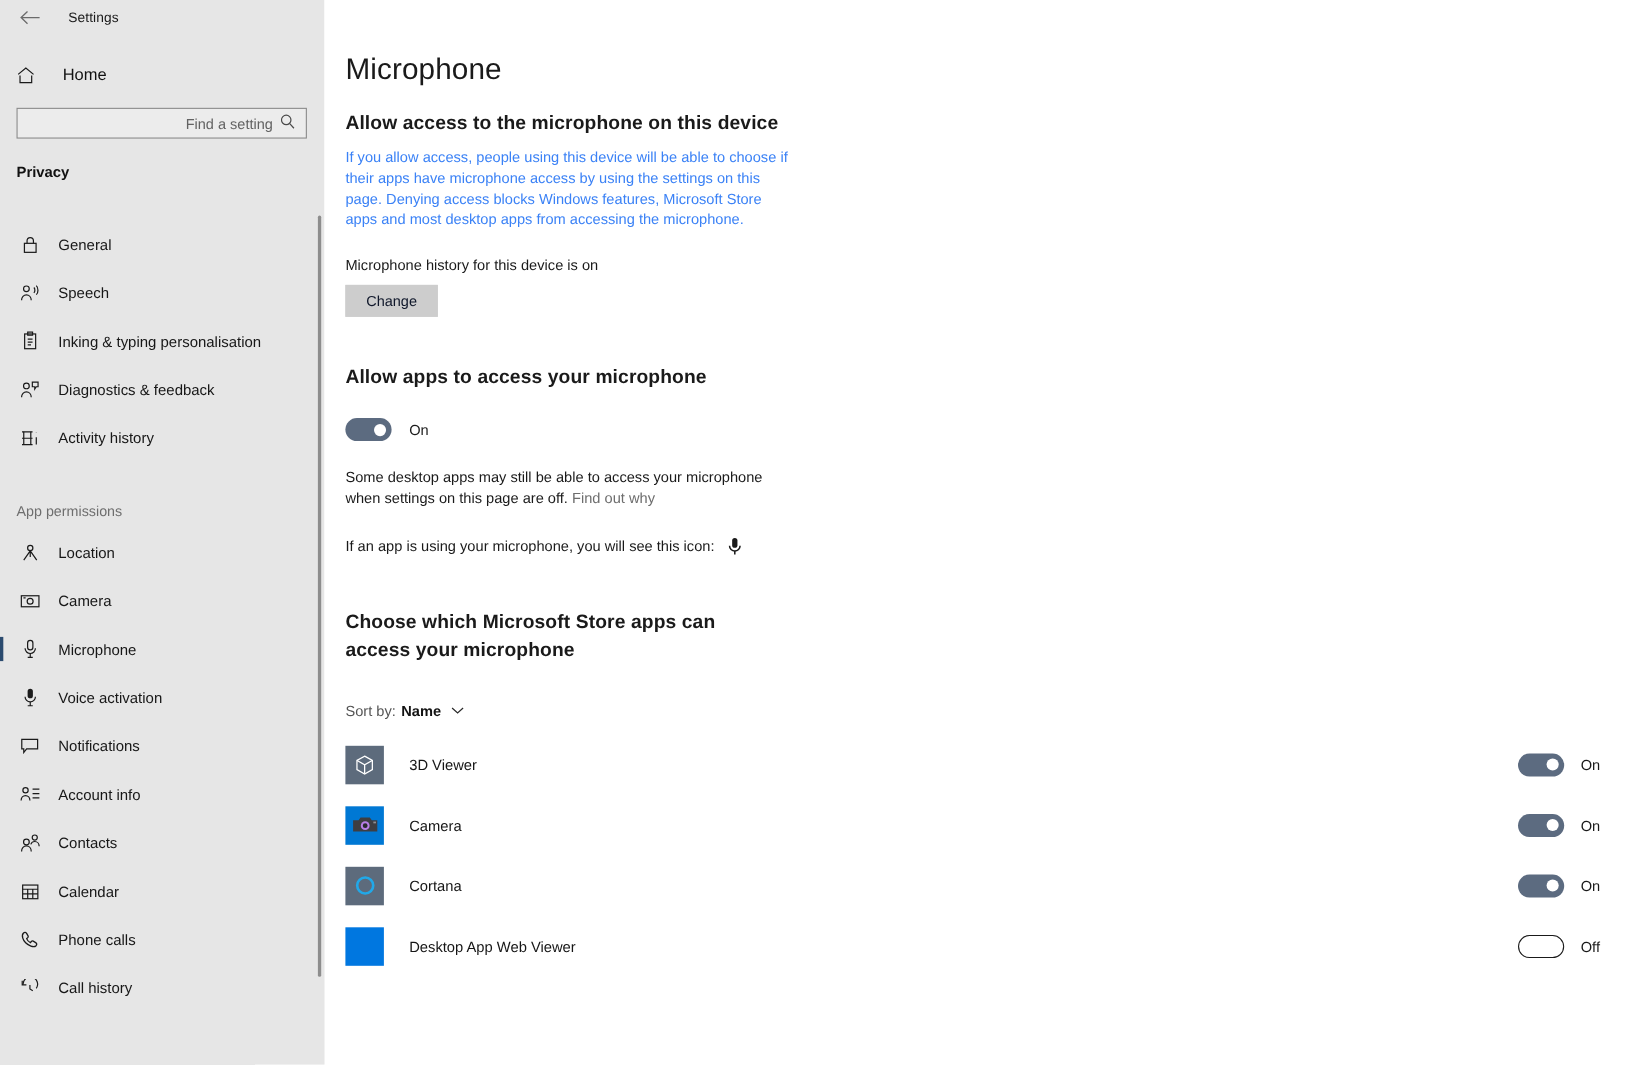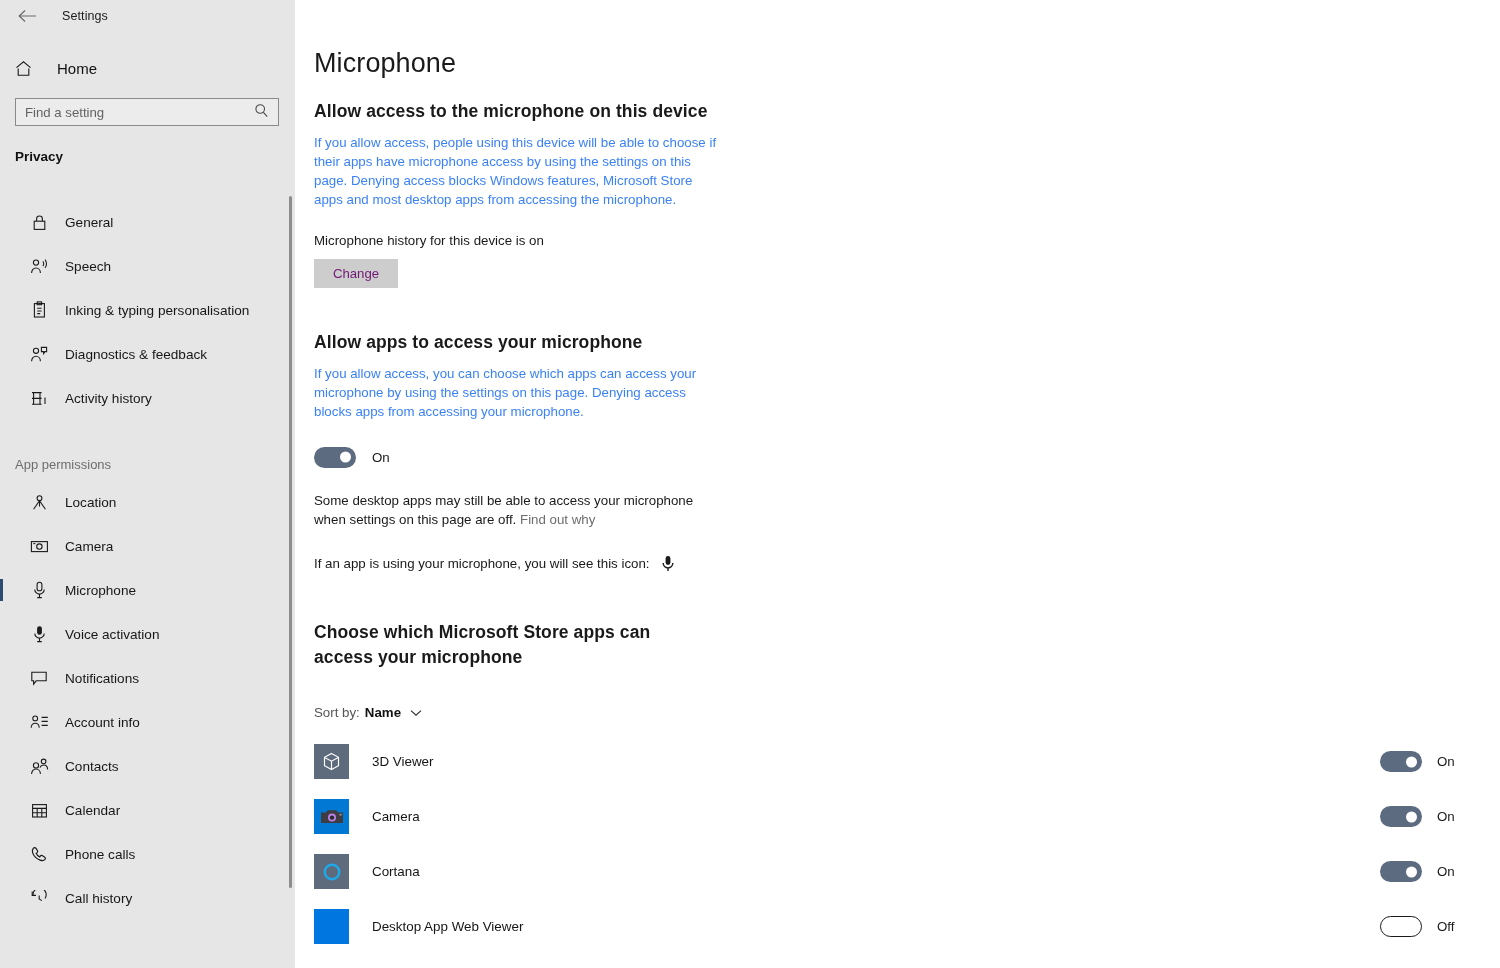--- a/index.html
+++ b/index.html
@@ -64,20 +64,21 @@
   .search-box {
     width: 264px;
     height: 28px;
     background: #ececec;
     border: 1px solid #8a8a8a;
     font-size: 13.2px;
     color: #0369a1;
     padding: 0 30px 0 9px;
     font-family: "Liberation Sans", sans-serif;
     outline: none;
+    text-align: right;
   }
   .search-box::placeholder { color: #636363; opacity: 1; }
   .search-icon {
     position: absolute;
     right: 9px; top: 5px;
     color: #4a4a4a;
     pointer-events: none;
   }
 
   .privacy-hdr {
@@ -96,21 +97,21 @@
     color: #6e6e6e;
     padding-left: 15px;
     height: 30px;
     line-height: 30px;
   }
   .nav-item {
     position: relative;
     display: flex;
     align-items: center;
     height: 44px;
-    padding-left: 27px;
+    padding-left: 15px;
     cursor: default;
   }
   .nav-item .ic {
     width: 24px; height: 22px;
     display: flex; align-items: center; justify-content: center;
     color: #1b1b1b;
     flex: 0 0 24px;
   }
   .nav-item .lbl {
     margin-left: 14px;
@@ -171,21 +172,21 @@
     font-size: 13.3px;
     color: #1a1a1a;
     margin-top: 23px;
   }
   .change-btn {
     margin-top: 11px;
     width: 84px; height: 29px;
     background: #cdcdcd;
     border: 1px solid #cdcdcd;
     font-size: 13.2px;
-    color: #701a75;
+    color: #0f172a;
     font-family: "Liberation Sans", sans-serif;
     cursor: default;
   }
 
   
   .toggle-row {
     display: flex;
     align-items: center;
     margin-top: 25px;
   }
@@ -485,21 +486,20 @@
 
     <h1 class="page-title">Microphone</h1>
 
     <h2 class="sec-title">Allow access to the microphone on this device</h2>
     <p class="body-text">If you allow access, people using this device will be able to choose if their apps have microphone access by using the settings on this page. Denying access blocks Windows features, Microsoft Store apps and most desktop apps from accessing the microphone.</p>
 
     <div class="status-line">Microphone history for this device is on</div>
     <button class="change-btn">Change</button>
 
     <h2 class="sec-title tight" style="margin-top:42px">Allow apps to access your microphone</h2>
-    <p class="body-text">If you allow access, you can choose which apps can access your microphone by using the settings on this page. Denying access blocks apps from accessing your microphone.</p>
 
     <div class="toggle-row">
       <div class="toggle on">
         <span class="knob"></span>
       </div>
       <span class="toggle-label">On</span>
     </div>
 
     <p class="note">
       <span>Some desktop apps may still be able to access your microphone when settings on this page are off.</span>

